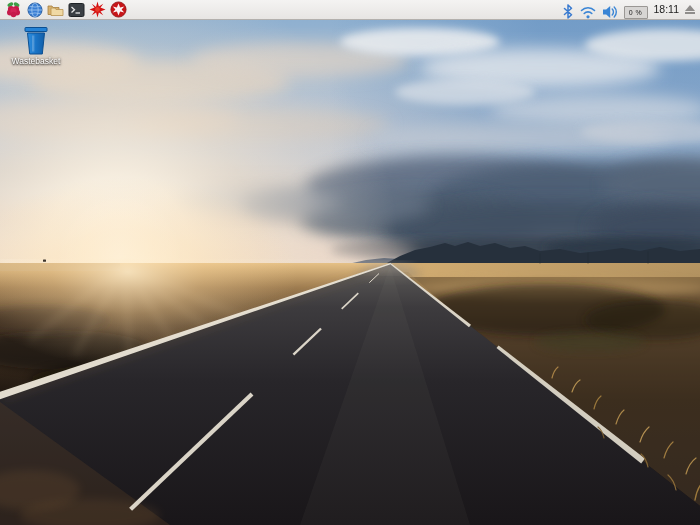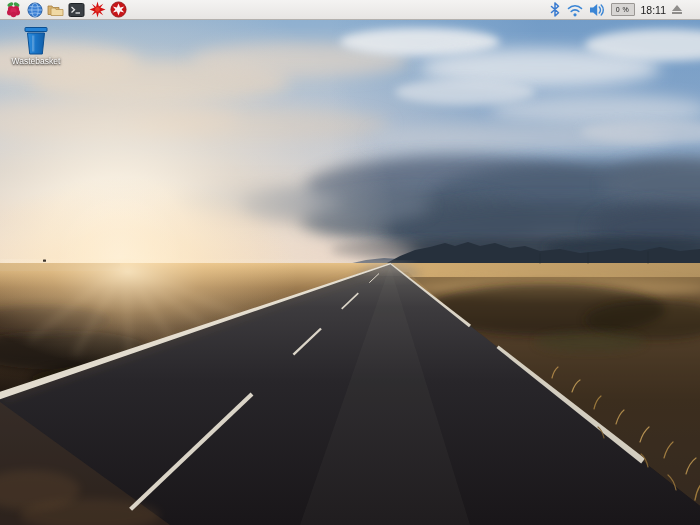--- a/index.html
+++ b/index.html
@@ -5,21 +5,21 @@
   html,body{margin:0;padding:0;background:#000;}
   body{width:700px;height:525px;overflow:hidden;position:relative;
        font-family:"Liberation Sans","DejaVu Sans",sans-serif;-webkit-font-smoothing:antialiased;}
 
   
   .taskbar{position:absolute;top:0;left:0;width:700px;height:20px;box-sizing:border-box;
            background:linear-gradient(#f4f3f2,#e7e5e3);border-bottom:1px solid #b3b0ad;
            display:flex;align-items:center;justify-content:space-between;z-index:10;}
   .tb-left{display:flex;align-items:center;height:100%;padding-left:3px;}
   .tb-btn{width:21px;height:18px;display:flex;align-items:center;justify-content:center;border-radius:2px;}
-  .tb-right{display:flex;align-items:center;height:100%;padding-right:18px;gap:6px;}
+  .tb-right{display:flex;align-items:flex-end;height:100%;padding-right:5px;gap:6px;}
   .cpu-box{box-sizing:border-box;min-width:24px;height:13px;background:#d7d5d3;border:1px solid #9a9794;
            display:flex;align-items:center;justify-content:center;border-radius:1px;}
   .cpu-box span{font-size:7px;color:#222;line-height:1;letter-spacing:.5px;}
   .clock{font-size:10.5px;color:#1c1c1c;line-height:20px;}
   .eject{display:flex;flex-direction:column;align-items:center;justify-content:center;gap:1px;height:100%;}
   .eject .tri{width:0;height:0;border-left:5px solid transparent;border-right:5px solid transparent;border-bottom:6px solid #8f8d8b;}
   .eject .bar{width:10px;height:2px;background:#8f8d8b;}
 
   
   .desktop{position:absolute;top:20px;left:0;width:700px;height:406px;}

